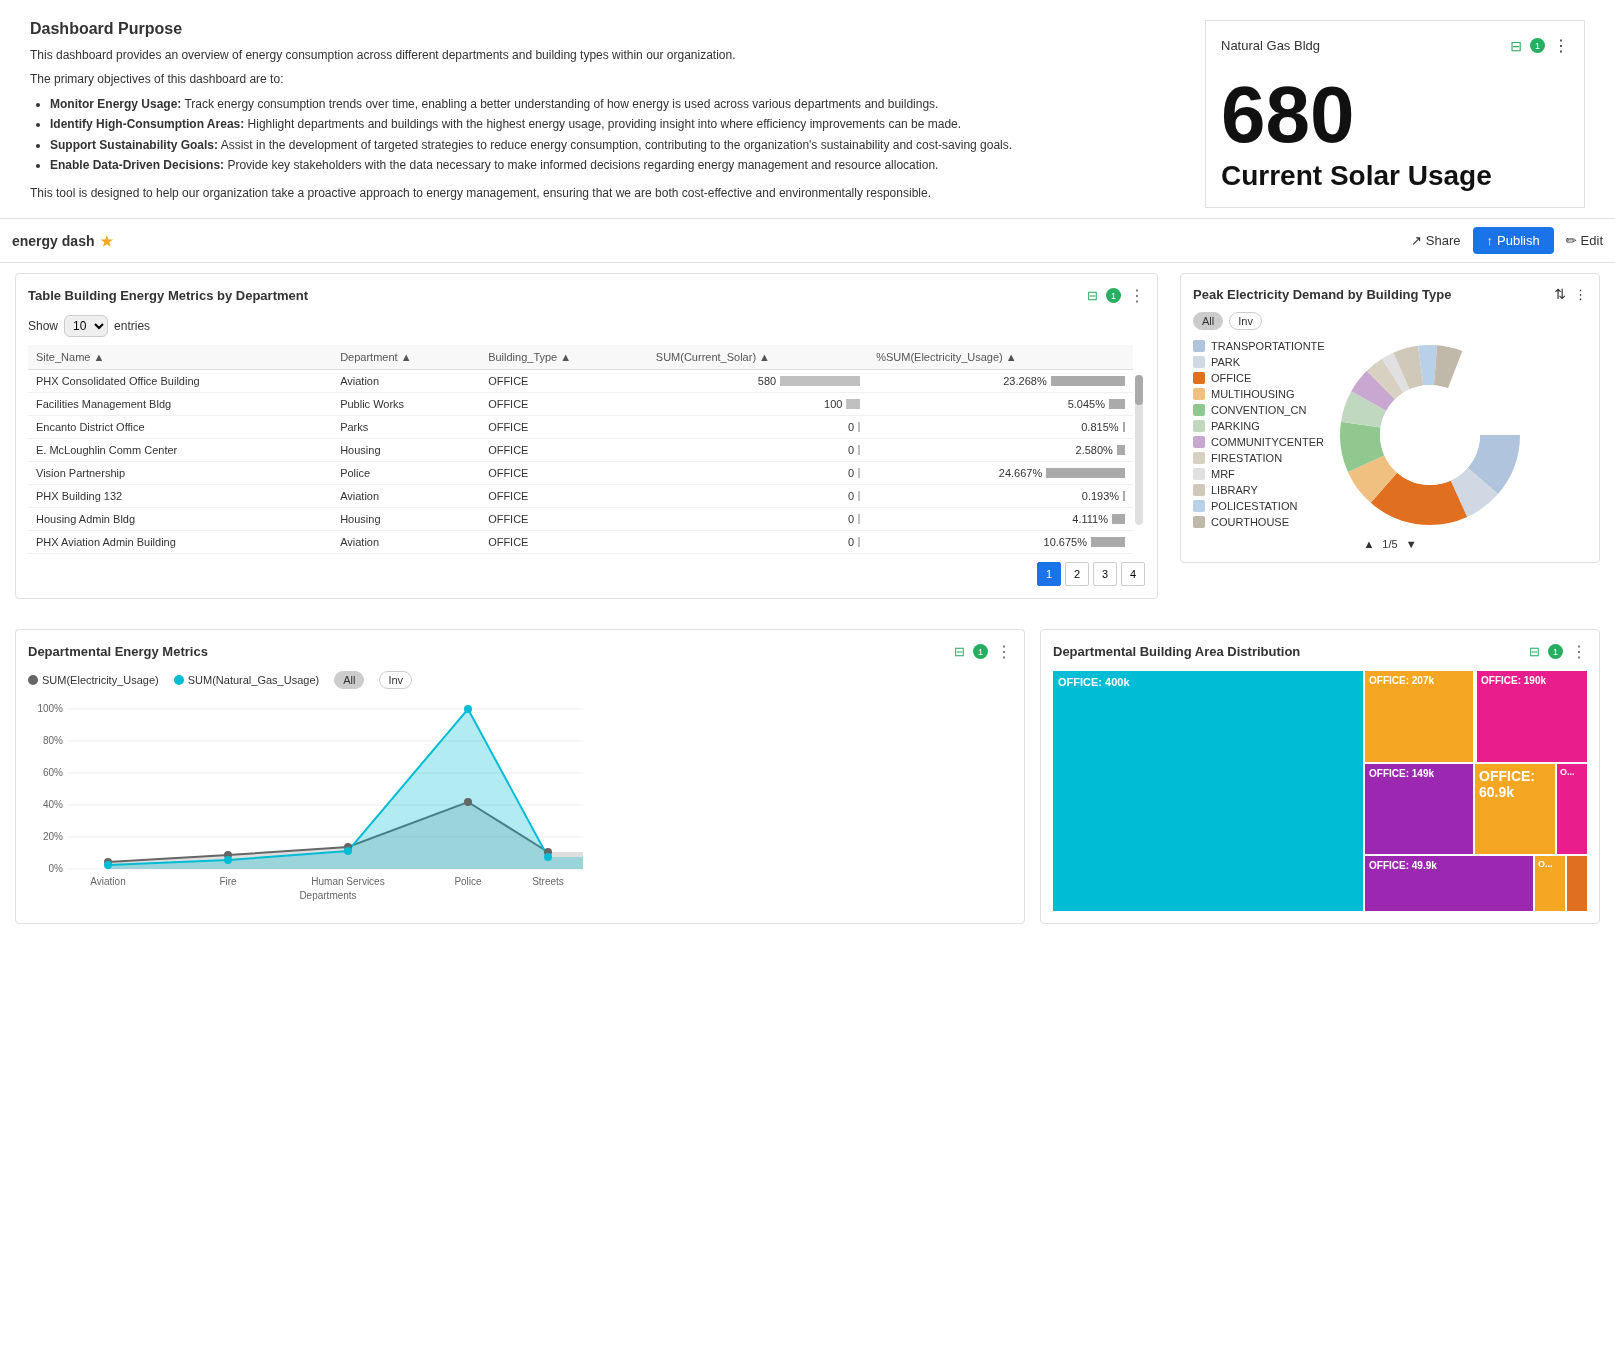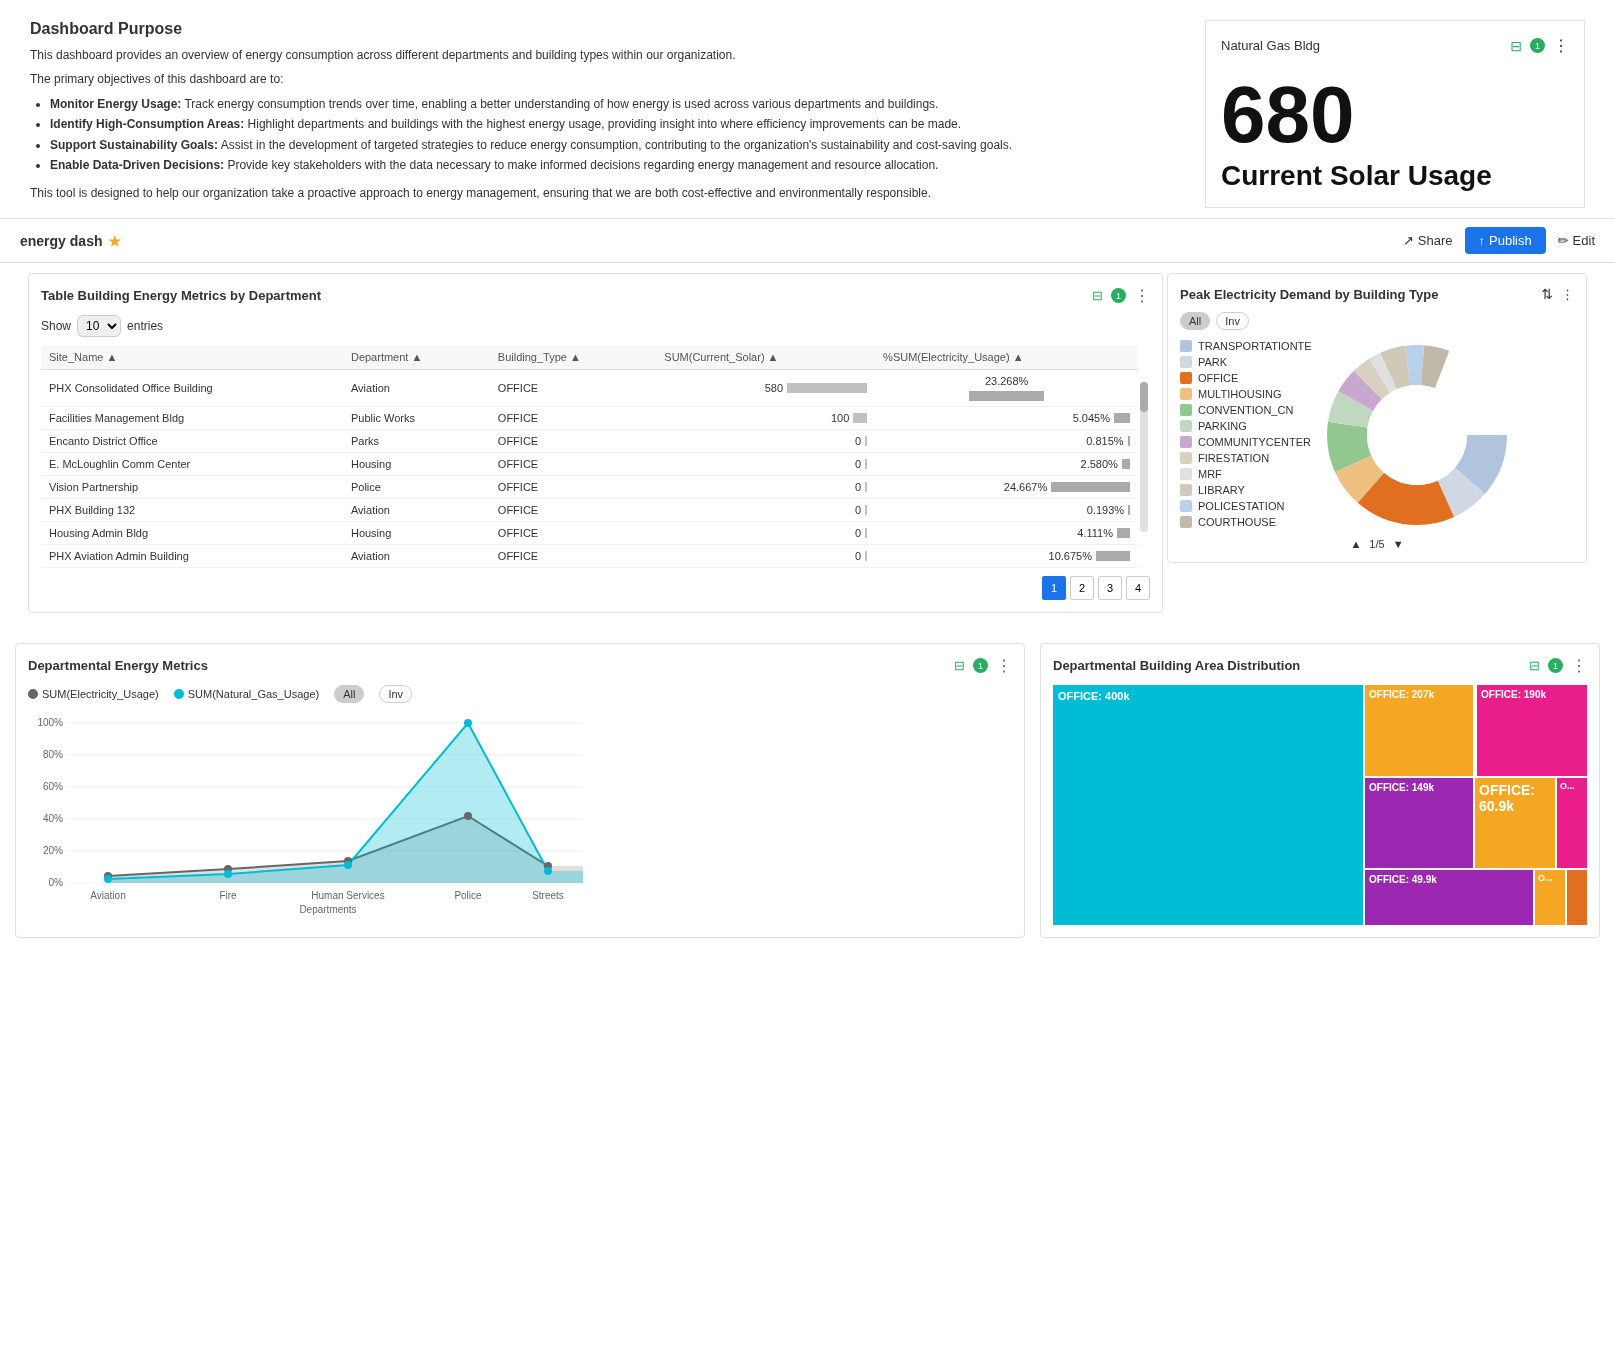--- a/index.html
+++ b/index.html
@@ -15,21 +15,21 @@
     .dashboard-purpose ul { margin-left: 20px; font-size: 12px; line-height: 1.7; }
     .dashboard-purpose ul li strong { font-weight: bold; }
 
     .natural-gas-panel { width: 380px; border: 1px solid #e0e0e0; padding: 15px; position: relative; }
     .natural-gas-header { display: flex; justify-content: space-between; align-items: center; margin-bottom: 10px; }
     .ng-icons { display: flex; gap: 8px; align-items: center; }
     .big-number { font-size: 80px; font-weight: bold; color: #111; line-height: 1; margin: 20px 0 5px; }
     .big-label { font-size: 28px; font-weight: bold; color: #111; }
 
     
-    .dashboard-toolbar { display: flex; align-items: center; justify-content: space-between; padding: 8px 20px; border-top: 1px solid #e0e0e0; border-bottom: 1px solid #e0e0e0; background: #fff; }
+    .dashboard-toolbar { display: flex; align-items: center; justify-content: space-between; padding: 8px 12px; border-top: 1px solid #e0e0e0; border-bottom: 1px solid #e0e0e0; background: #fff; }
     .dash-name { font-size: 14px; font-weight: bold; display: flex; align-items: center; gap: 6px; }
     .star-icon { color: #f5a623; font-size: 14px; }
     .toolbar-actions { display: flex; gap: 12px; align-items: center; }
     .toolbar-btn { display: flex; align-items: center; gap: 4px; font-size: 13px; color: #333; cursor: pointer; background: none; border: none; }
     .toolbar-btn.publish { background: #1a73e8; color: white; padding: 6px 14px; border-radius: 4px; font-weight: 500; }
 
     
     .widget { background: #fff; border: 1px solid #e0e0e0; border-radius: 4px; margin-bottom: 15px; padding: 12px; }
     .widget-header { display: flex; justify-content: space-between; align-items: center; margin-bottom: 10px; }
     .widget-title { font-size: 13px; font-weight: bold; }
@@ -122,21 +122,21 @@
         <span>↑</span>
         <span>Publish</span>
       </button>
       <button class="toolbar-btn">
         <span>✏</span>
         <span>Edit</span>
       </button>
     </div>
   </div>
 
-  <div style="display:flex; gap:4px; padding:10px 28px 5px;">
+  <div style="display:flex; gap:22px; padding:10px 15px 5px;">
 
     <div style="flex:1;">
       <div class="widget">
         <div class="widget-header">
           <span class="widget-title">Table Building Energy Metrics by Department</span>
           <div class="widget-controls">
             <span style="color:#27ae60;">⊟</span>
             <span class="badge-green">1</span>
             <span class="dots-menu">⋮</span>
           </div>
@@ -168,21 +168,21 @@
     <td>PHX Consolidated Office Building</td>
     <td>Aviation</td>
     <td>OFFICE</td>
     <td style="text-align:right;">
       <div style="display:flex; align-items:center; gap:4px; justify-content:flex-end;">
         <span>580</span>
         <div style="background:#c0c0c0; height:10px; width:80px; min-width:2px;"></div>
       </div>
     </td>
     <td style="text-align:right;">
-      <div style="display:flex; align-items:center; gap:4px; justify-content:flex-end;flex-direction:column;">
+      <div style="display:flex; align-items:center; gap:4px; justify-content:flex-end;">
         <span>23.268%</span>
         <div style="background:#aaaaaa; height:10px; width:74.4576px; min-width:2px;"></div>
       </div>
     </td>
   </tr>
                 <tr>
     <td>Facilities Management Bldg</td>
     <td>Public Works</td>
     <td>OFFICE</td>
     <td style="text-align:right;">

